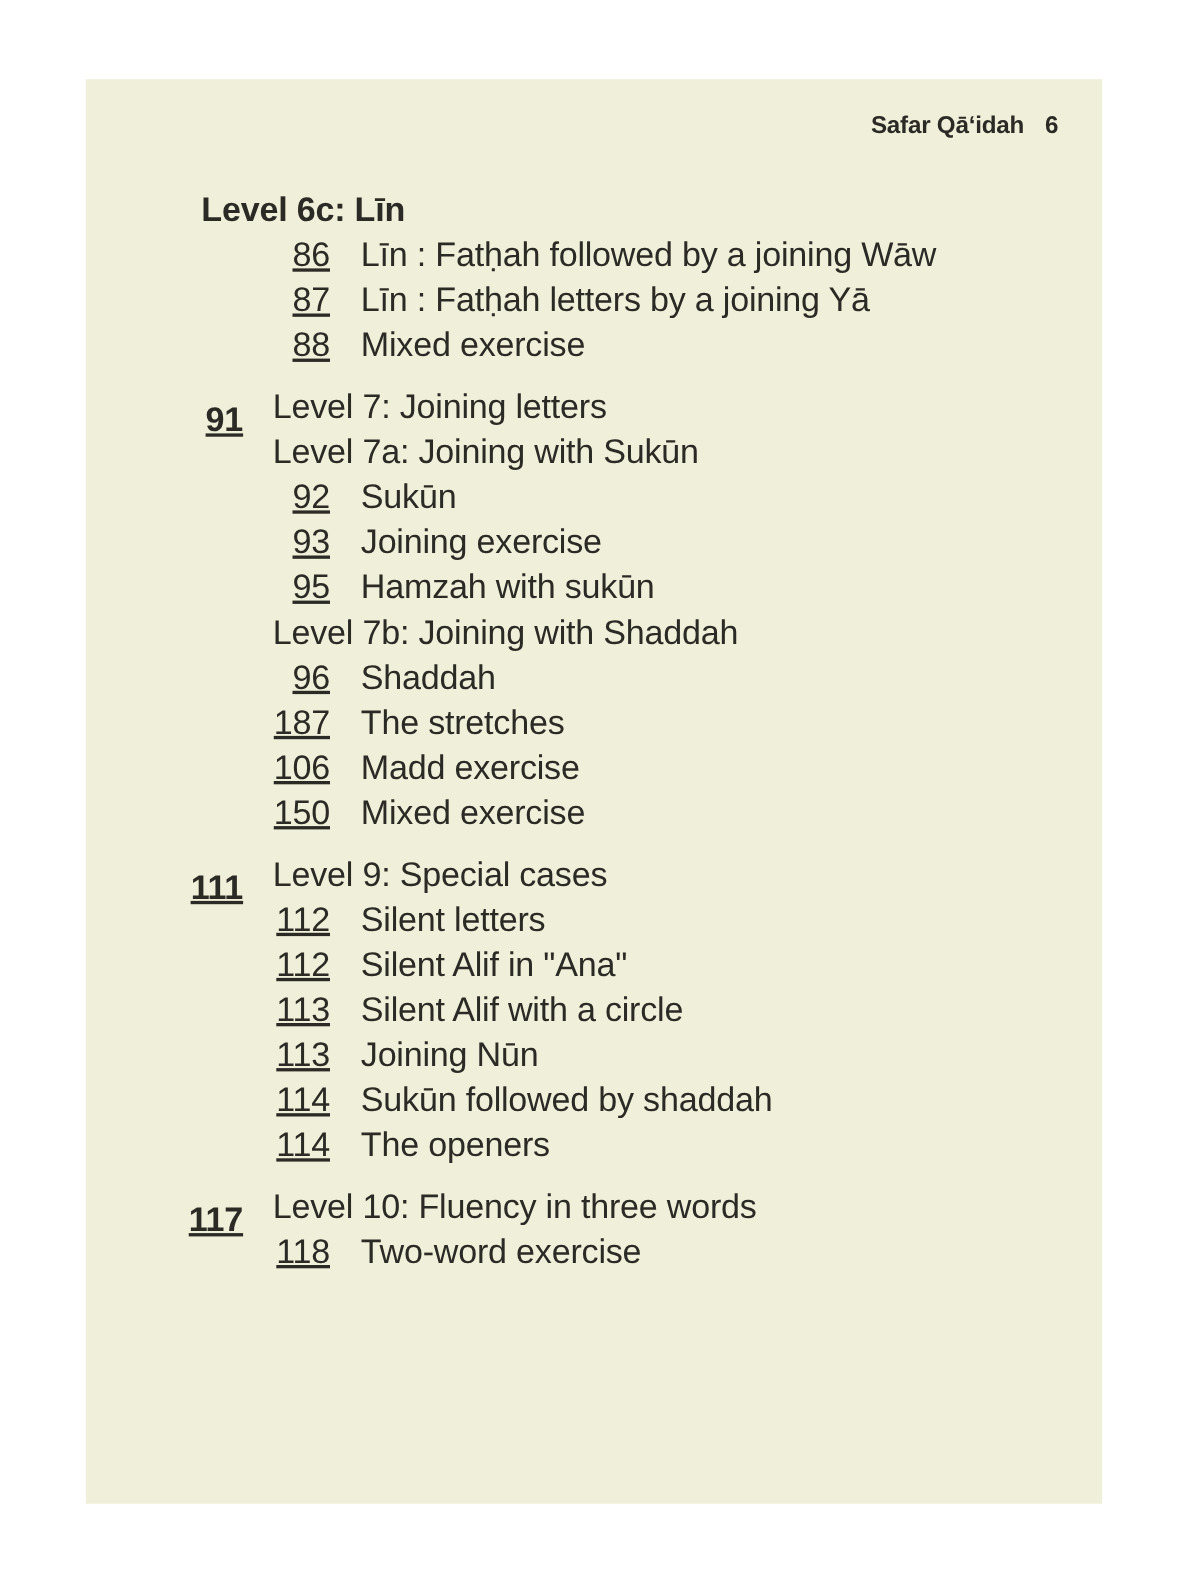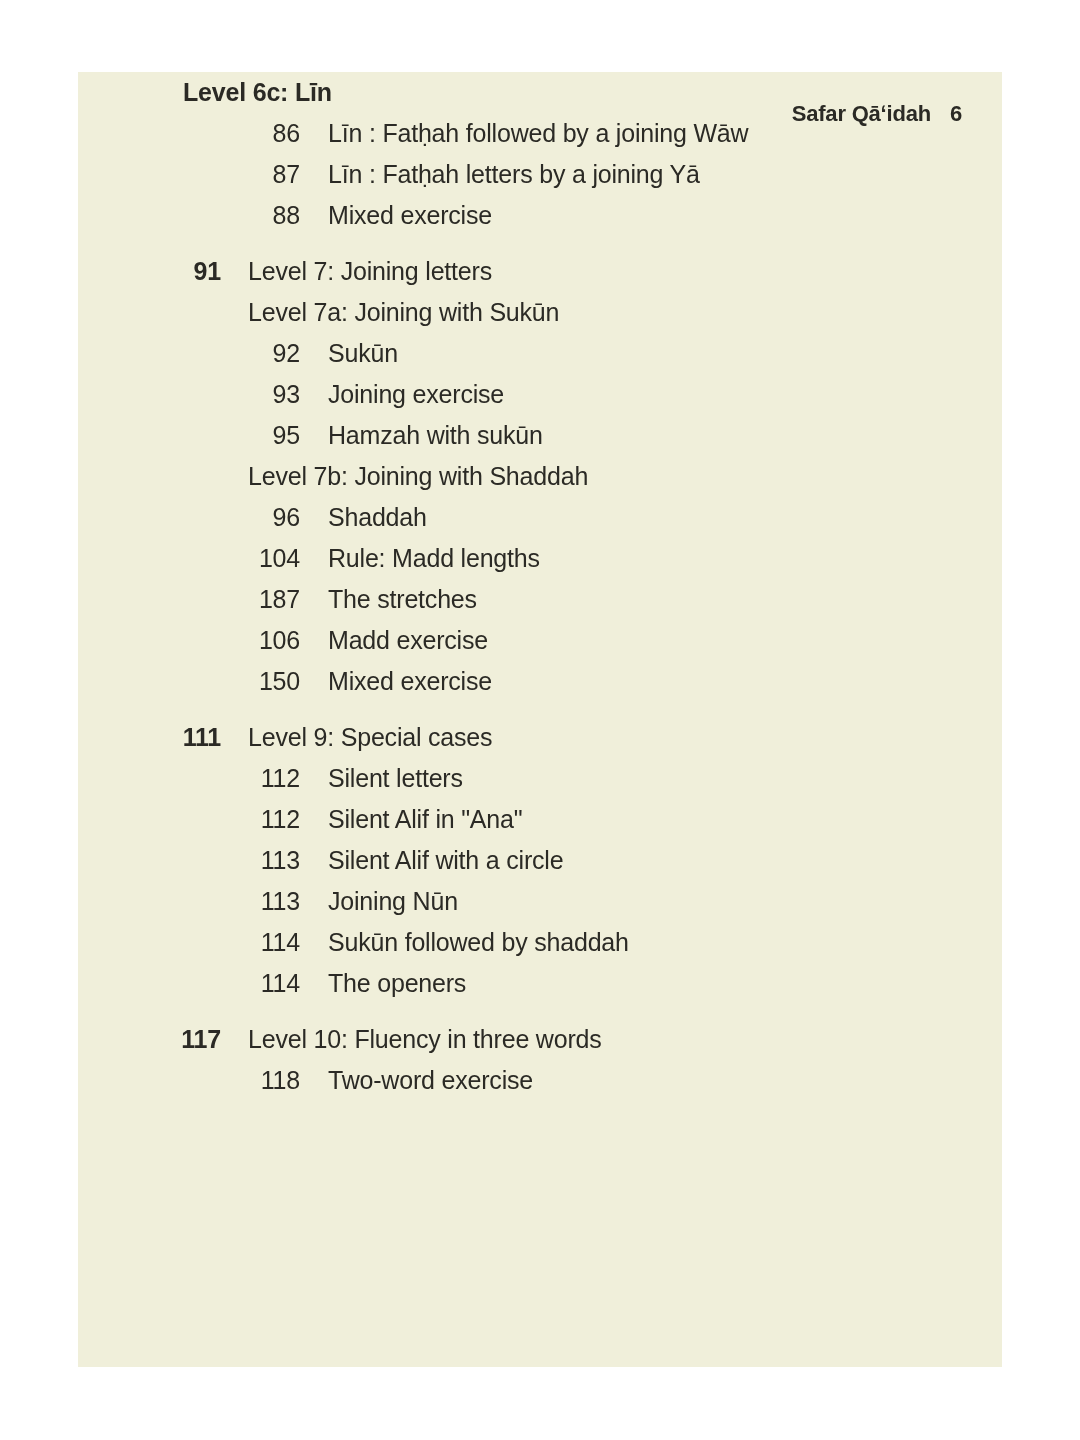--- a/index.html
+++ b/index.html
@@ -28,34 +28,35 @@
     align-items: baseline;
     gap: 19px;
     font-weight: bold;
     font-size: 22px;
     letter-spacing: -0.2px;
   }
   .toc {
     position: absolute;
     left: 0; top: 0;
     width: 100%;
-    font-size: 25px;
+    padding-top: 98px;
+    font-size: 31px;
     letter-spacing: -0.2px;
   }
   .row { position: relative; height: 41px; }
   .row.gap { margin-top: 15px; }
   .row .num,
   .row .label {
     position: absolute;
     top: 0;
     line-height: 41px;
     white-space: nowrap;
   }
-  .row .num { text-align: right; }
-  .row.heading .num { left: 0; width: 143px; font-weight: bold; }
+  .row .num { text-align: right; text-decoration: underline; }
+  .row.heading .num { left: 0; width: 143px; font-weight: bold; margin-top: 12px; }
   .row.item .num    { left: 0; width: 222px; }
   .row.heading .label,
   .row.subheading .label { left: 170px; font-weight: normal; }
   .row.heading-continued .label { left: 105px; font-weight: bold; }
   .row.item .label { left: 250px; }
 </style>
 </head>
 <body>
 
 <div class="page">
@@ -99,24 +100,20 @@
         <span class="label">Hamzah with sukūn</span>
       </div>
       <div class="row subheading">
         <span class="label">Level 7b: Joining with Shaddah</span>
       </div>
       <div class="row item">
         <span class="num">96</span>
         <span class="label">Shaddah</span>
       </div>
       <div class="row item">
-        <span class="num">104</span>
-        <span class="label">Rule: Madd lengths</span>
-      </div>
-      <div class="row item">
         <span class="num">187</span>
         <span class="label">The stretches</span>
       </div>
       <div class="row item">
         <span class="num">106</span>
         <span class="label">Madd exercise</span>
       </div>
       <div class="row item">
         <span class="num">150</span>
         <span class="label">Mixed exercise</span>

